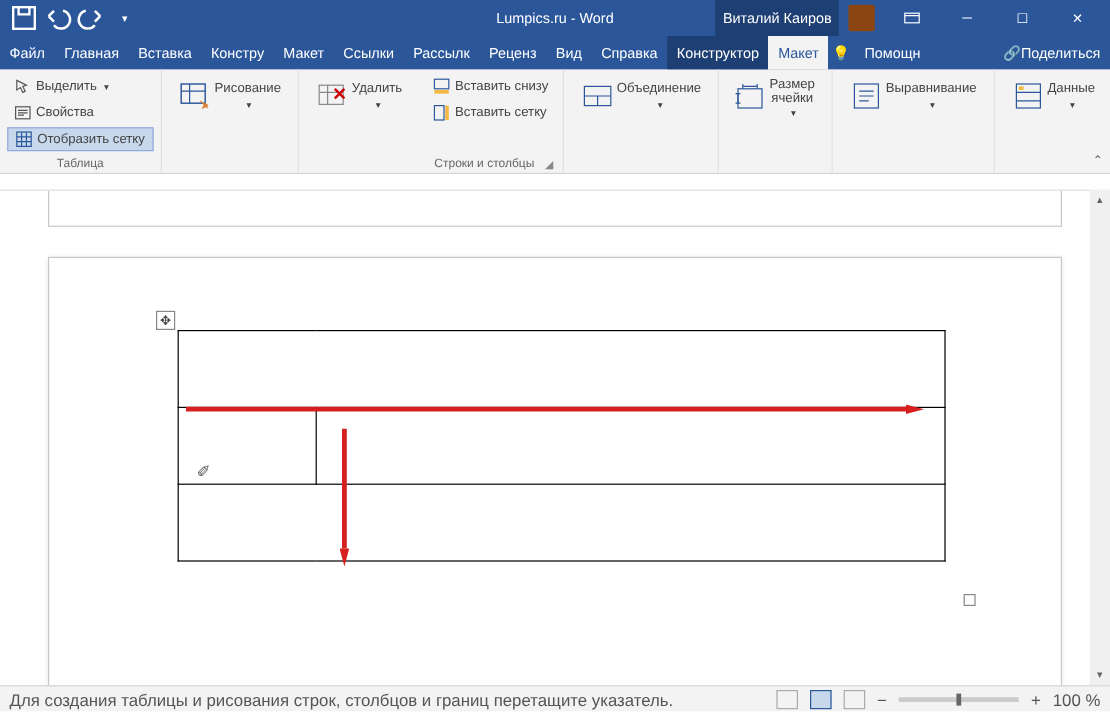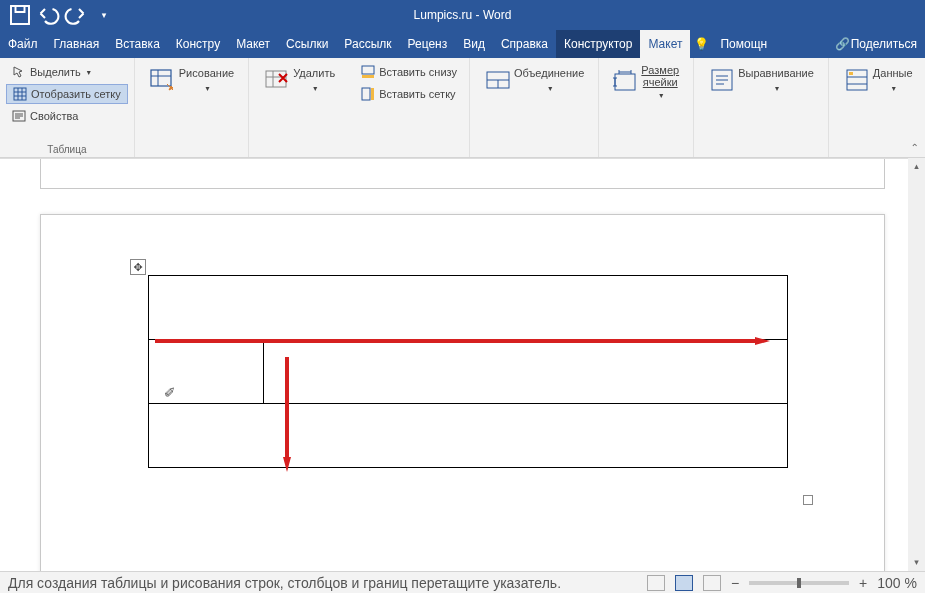--- a/index.html
+++ b/index.html
@@ -16,21 +16,21 @@
 .win-controls { display:flex; }
 .win-btn { width:46px; height:30px; display:flex; align-items:center; justify-content:center; color:#fff; font-size:11px; }
 
 .tabbar { height:28px; background:#2b579a; display:flex; align-items:center; font-size:12px; color:#fff; }
 .tab { padding:0 8px; display:flex; align-items:center; height:28px; cursor:pointer; white-space:nowrap; }
 .tab.active { background:#f3f3f3; color:#2b579a; }
 .tab.ctx { background:#1e3f73; }
 .tab.help-icon { width:22px; justify-content:center; color:#ffd700; font-weight:bold; }
 .tab.spacer-flex { flex:1; }
 
-.ribbon { height:100px; background:#f3f3f3; border-bottom:1px solid #d4d4d4; display:flex; font-size:11px; color:#444; position:relative; }
+.ribbon { height:87px; background:#f3f3f3; border-bottom:1px solid #d4d4d4; display:flex; font-size:11px; color:#444; position:relative; }
 .group { border-right:1px solid #e0e0e0; padding:4px 6px 2px; display:flex; flex-direction:column; }
 .group-label { text-align:center; font-size:10px; color:#666; margin-top:auto; padding-top:2px; }
 .group-body { display:flex; gap:4px; flex:1; }
 
 .vcol { display:flex; flex-direction:column; gap:2px; }
 .btn-small { display:flex; align-items:center; gap:4px; padding:2px 6px; white-space:nowrap; cursor:pointer; height:20px; }
 .btn-small.highlighted { background:#c7d8ed; border:1px solid #8faadc; }
 .icon-sq { width:14px; height:14px; display:inline-flex; align-items:center; justify-content:center; }
 .icon-sq svg { width:14px; height:14px; }
 
@@ -84,20 +84,35 @@
         </svg>
       </div>
     <div class="qat-item">
         <svg viewBox="0 0 16 16">
           <path d="M5 4a5 5 0 1 0 5 8M13 7l-3-3M13 7l-3 3" stroke-width="1.4"></path>
         </svg>
       </div>
     <div class="qat-item" style="font-size:9px;">▾</div>
   </div>
   <div class="title-center">Lumpics.ru - Word</div>
+  <div class="user-area">
+    <div class="user-name">Виталий Каиров</div>
+    <div class="user-avatar"></div>
+    <div class="win-controls">
+      <div class="win-btn">
+          <svg width="14" height="10" viewBox="0 0 14 10">
+            <rect x="1" y="1" width="12" height="8" fill="none" stroke="#fff"></rect>
+            <line x1="1" y1="3" x2="13" y2="3" stroke="#fff"></line>
+          </svg>
+        </div>
+      <div class="win-btn">─</div>
+      <div class="win-btn">☐</div>
+      <div class="win-btn">✕</div>
+    </div>
+  </div>
 </div>
 
 <div class="tabbar">
   <div class="tab">Файл</div>
   <div class="tab">Главная</div>
   <div class="tab">Вставка</div>
   <div class="tab">Констру</div>
   <div class="tab">Макет</div>
   <div class="tab">Ссылки</div>
   <div class="tab">Рассылк</div>
@@ -119,43 +134,43 @@
       <div class="vcol">
         <div class="btn-small">
           <span class="icon-sq">
               <svg viewBox="0 0 14 14">
                 <path d="M2 2l8 4-3 1 2 4-2 1-2-4-3 2z" fill="none" stroke="#555"></path>
               </svg>
             </span>
           <span>Выделить</span>
             <span class="dropdown-arrow">▾</span>
         </div>
+        <div class="btn-small">
+          <span class="icon-sq">
+              <svg viewBox="0 0 14 14">
+                <rect x="1" y="2" width="12" height="10" fill="none" stroke="#555"></rect>
+                <line x1="3" y1="5" x2="11" y2="5" stroke="#555"></line>
+                <line x1="3" y1="7" x2="11" y2="7" stroke="#555"></line>
+                <line x1="3" y1="9" x2="8" y2="9" stroke="#555"></line>
+              </svg>
+            </span>
+          <span>Свойства</span>
+        </div>
         <div class="btn-small highlighted">
           <span class="icon-sq">
               <svg viewBox="0 0 14 14">
                 <rect x="1" y="1" width="12" height="12" fill="none" stroke="#2b579a"></rect>
                 <line x1="1" y1="5" x2="13" y2="5" stroke="#2b579a"></line>
                 <line x1="1" y1="9" x2="13" y2="9" stroke="#2b579a"></line>
                 <line x1="5" y1="1" x2="5" y2="13" stroke="#2b579a"></line>
                 <line x1="9" y1="1" x2="9" y2="13" stroke="#2b579a"></line>
               </svg>
             </span>
           <span>Отобразить сетку</span>
         </div>
-        <div class="btn-small">
-          <span class="icon-sq">
-              <svg viewBox="0 0 14 14">
-                <rect x="1" y="2" width="12" height="10" fill="none" stroke="#555"></rect>
-                <line x1="3" y1="5" x2="11" y2="5" stroke="#555"></line>
-                <line x1="3" y1="7" x2="11" y2="7" stroke="#555"></line>
-                <line x1="3" y1="9" x2="8" y2="9" stroke="#555"></line>
-              </svg>
-            </span>
-          <span>Свойства</span>
-        </div>
       </div>
     </div>
     <div class="group-label">Таблица</div>
   </div>
 
   <div class="group">
     <div class="btn-big">
       <div class="big-icon">
           <svg viewBox="0 0 28 28">
             <rect x="2" y="4" width="20" height="16" fill="none" stroke="#2b579a" stroke-width="1.2"></rect>
@@ -198,20 +213,24 @@
             <span class="icon-sq">
               <svg viewBox="0 0 14 14">
                 <rect x="1" y="1" width="8" height="12" fill="none" stroke="#2b579a"></rect>
                 <rect x="10" y="1" width="3" height="12" fill="#f4b942"></rect>
               </svg>
             </span>
             <span>Вставить сетку</span>
           </div>
       </div>
     </div>
+    <div style="display:flex;">
+        <div class="group-label" style="flex:1;">Строки и столбцы</div>
+        <span class="dialog-launcher">◢</span>
+      </div>
   </div>
 
   <div class="group">
     <div class="btn-big">
       <div class="big-icon">
           <svg viewBox="0 0 28 28">
             <rect x="3" y="6" width="22" height="16" fill="none" stroke="#2b579a"></rect>
             <line x1="3" y1="14" x2="25" y2="14" stroke="#2b579a"></line>
             <line x1="14" y1="14" x2="14" y2="22" stroke="#2b579a"></line>
           </svg>
@@ -222,21 +241,21 @@
 
   <div class="group">
     <div class="btn-big">
       <div class="big-icon">
           <svg viewBox="0 0 28 28">
             <rect x="4" y="6" width="20" height="16" fill="none" stroke="#2b579a"></rect>
             <path d="M8 2v4M20 2v4M8 4h12" stroke="#2b579a"></path>
             <path d="M2 10h4M2 18h4M4 10v8" stroke="#2b579a"></path>
           </svg>
         </div>
-      <div class="lbl"><span style="display:block;max-width:50px;text-decoration:underline;">Размер ячейки</span><span class="dropdown-arrow">▾</span></div>
+      <div class="lbl"><span style="display:block;max-width:50px;">Размер ячейки</span><span class="dropdown-arrow">▾</span></div>
     </div>
   </div>
 
   <div class="group">
     <div class="btn-big">
       <div class="big-icon">
           <svg viewBox="0 0 28 28">
             <rect x="4" y="4" width="20" height="20" fill="none" stroke="#2b579a"></rect>
             <line x1="8" y1="10" x2="20" y2="10" stroke="#2b579a"></line>
             <line x1="8" y1="14" x2="20" y2="14" stroke="#2b579a"></line>

